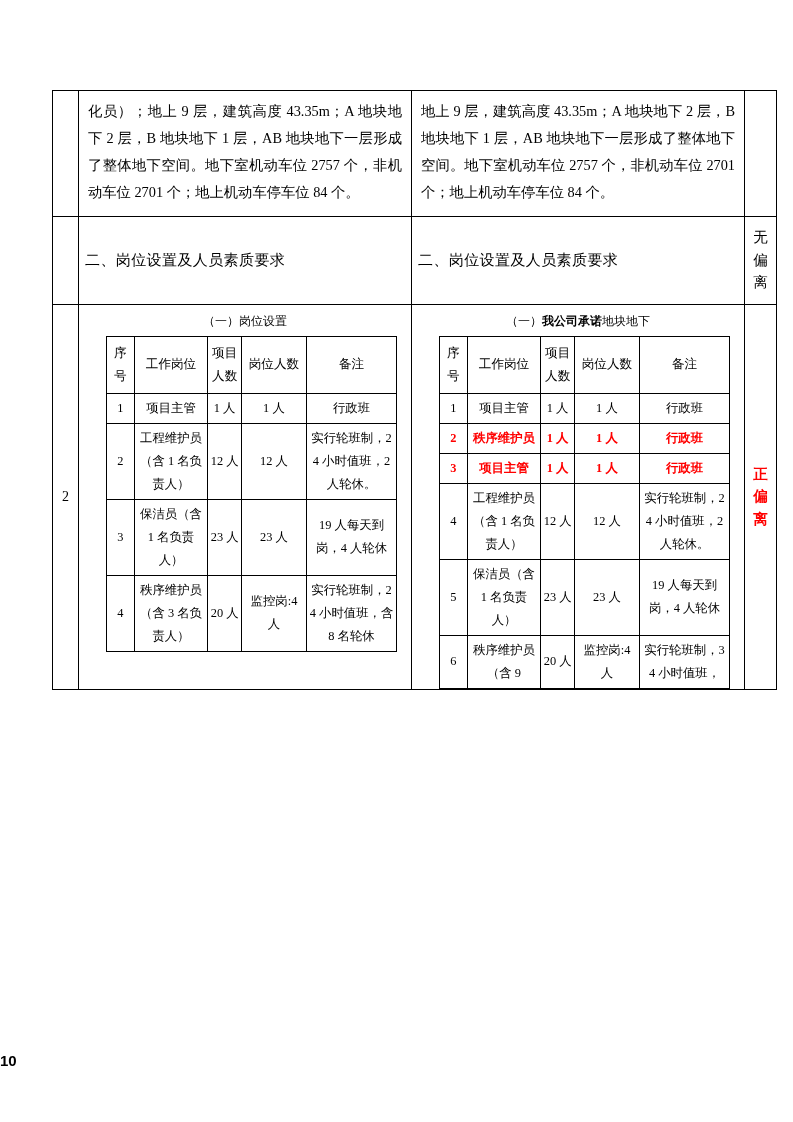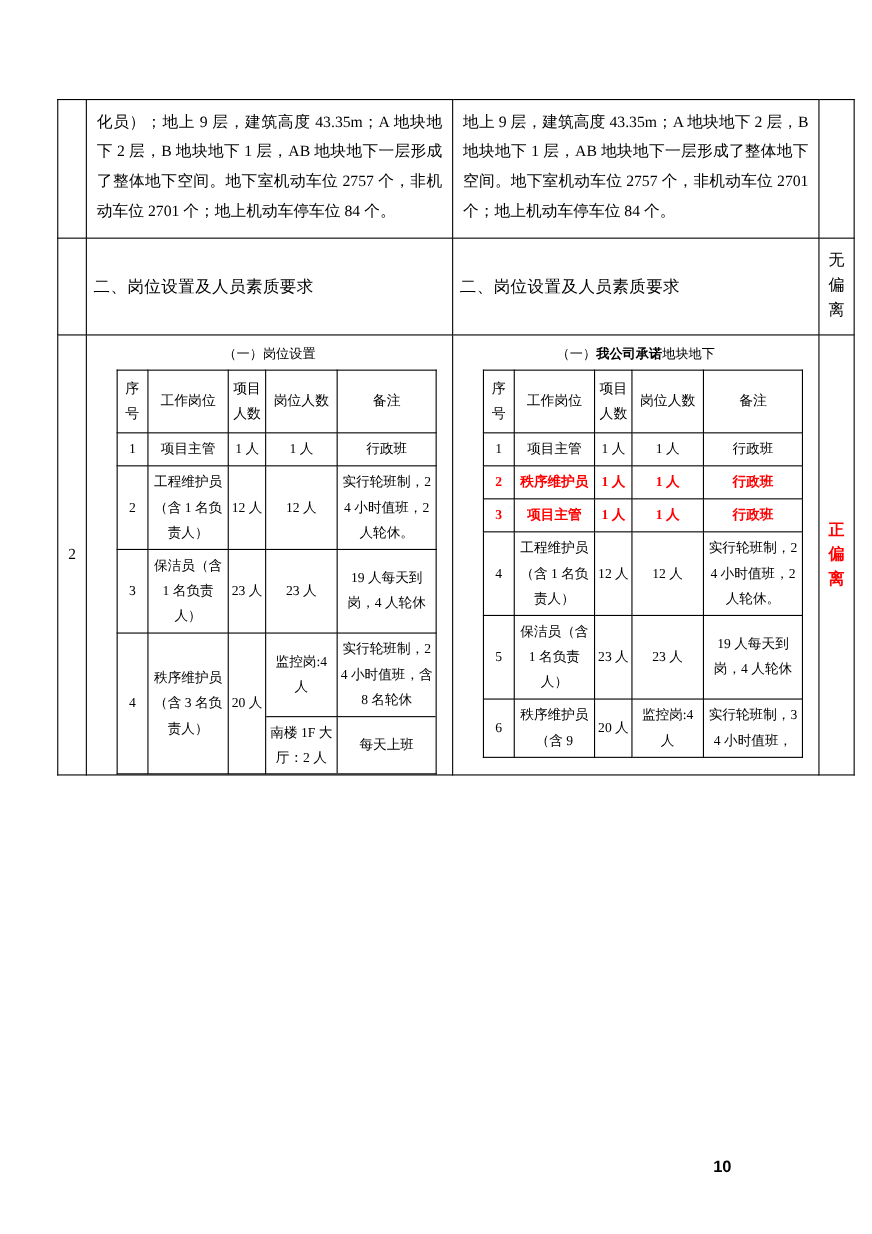--- a/index.html
+++ b/index.html
@@ -132,21 +132,21 @@
   }
   table.nested tr:last-child td { border-bottom: 0; }
   table.nested td.splitL { border-right: 1px solid #000000; }
 
   
   .footer {
     position: absolute;
     left: 0;
     top: 1052px;
     width: 665px;
-    text-align: right;
+    text-align: left;
     font-size: 15px;
     font-weight: bold;
     font-family: "Liberation Sans", sans-serif;
   }
 </style>
 </head>
 <body>
 
 <div class="page">
 
@@ -240,24 +240,20 @@
                     <table class="nested">
                       <colgroup>
                           <col style="width:42%">
                           <col style="width:58%">
                         </colgroup>
                       <tbody>
                         <tr>
                           <td class="splitL">监控岗:4 人</td>
                           <td>实行轮班制，24 小时值班，含 8 名轮休</td>
                         </tr>
-                        <tr>
-                          <td class="splitL">南楼 1F 大厅：2 人</td>
-                          <td>每天上班</td>
-                        </tr>
                       </tbody>
                     </table>
                   </td>
                 </tr>
               </tbody>
             </table>
           </div>
         </td>
 
         <td>

